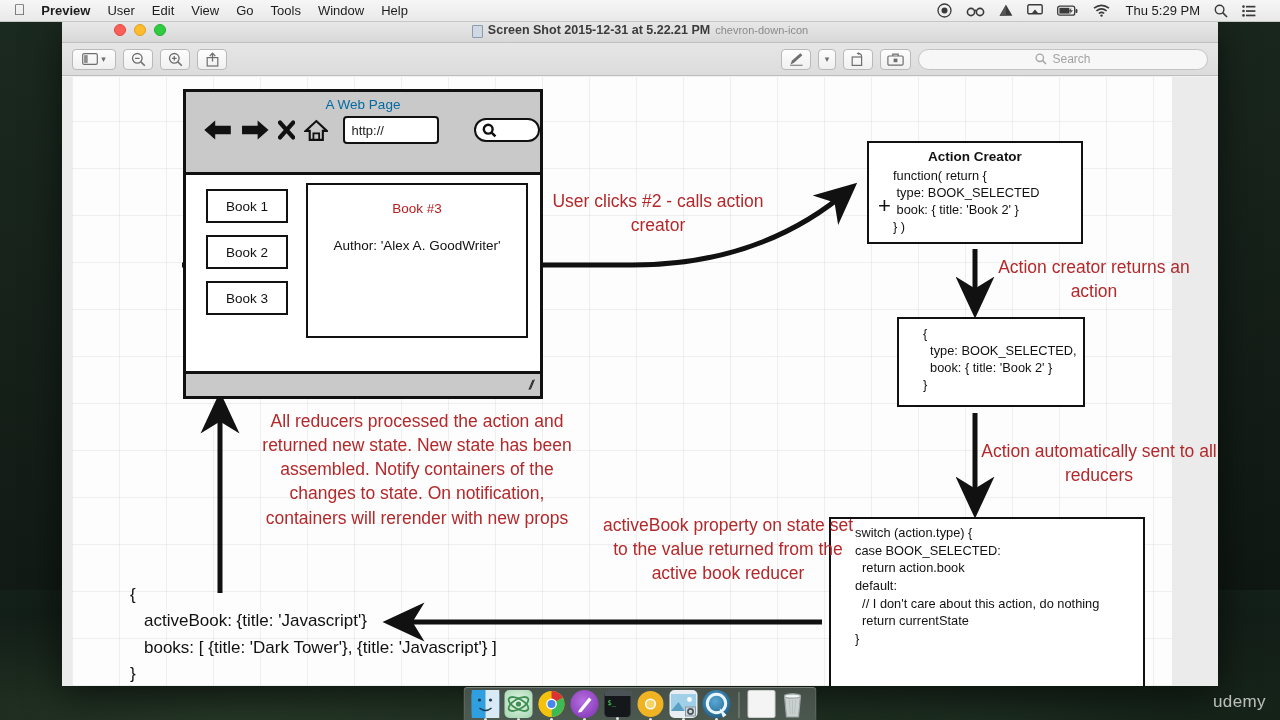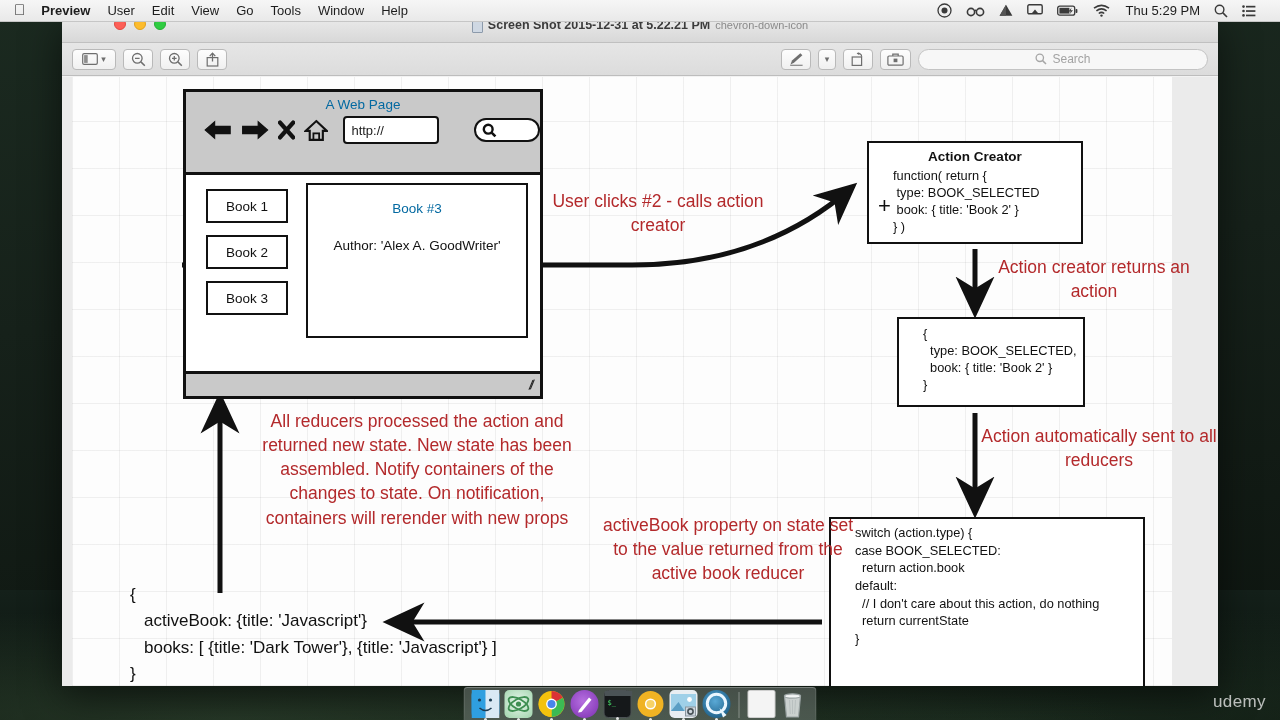--- a/index.html
+++ b/index.html
@@ -47,21 +47,21 @@
     position:absolute; left:62px; top:18px; width:1156px; height:668px;
     background:#f2f2f2;
     border-radius:6px 6px 0 0;
     box-shadow:0 10px 38px rgba(0,0,0,.55);
     overflow:hidden;
     z-index: 20;
   }
   #titlebar {
     height:25px; background:linear-gradient(180deg,#eaeaea,#d8d8d8);
     border-bottom:1px solid #c0c0c0;
-    display:flex; position:relative;padding-left:43px;
+    display:flex; align-items:center; position:relative;padding-left:43px;
   }
   .traffic { display:flex; gap:8px; margin-left:9px; }
   .tl { width:12px; height:12px; border-radius:50%; }
   .tl.r { background:#fc5f57; border:1px solid #e0483f; }
   .tl.y { background:#fdbc2d; border:1px solid #dfa01f; }
   .tl.g { background:#2fcc41; border:1px solid #26ad34; }
   #doc-title {
     position:absolute; left:0; right:0; text-align:center;
     font-size:12.5px; color:#3b3b3b; font-weight:bold;
     display:flex; align-items:center; justify-content:center; gap:5px;
@@ -142,21 +142,21 @@
   #book-list { position:absolute; left:20px; top:14px; }
   .book-btn {
     width:82px; height:34px; border:2.5px solid #111; background:#fff;
     display:flex; align-items:center; justify-content:center;
     font-size:13.5px; color:#111; margin-bottom:12px;
   }
   #detail-panel {
     position:absolute; left:120px; top:8px; width:222px; height:155px;
     border:2.5px solid #111; background:#fff; text-align:center;
   }
-  #detail-panel .t { font-size:13.5px; color:#0369a1; margin-top:16px; }
+  #detail-panel .t { font-size:13.5px; color:#b91c1c; margin-top:16px; }
   #detail-panel .a { font-size:13.5px; color:#111; margin-top:22px; }
   #browser-footer {
     height:25px; background:#c9c9c9; border-top:3px solid #111;
     position:relative;
   }
   #resize-grip { position:absolute; right:8px; bottom:4px; font-size:13px; color:#222;
     transform:rotate(-10deg); font-weight:bold; letter-spacing:-1px; }
 
   
   .wbox { border:2.5px solid #111; background:#fff; }
@@ -188,21 +188,21 @@
   #state-obj .ind { padding-left:14px; }
 
   
   .note {
     position:absolute; color:#b3292b; text-align:center;
     font-size:17.5px; line-height:1.38;
     font-family:"Liberation Sans", sans-serif;
   }
   #note-1 { left:456px; top:112px; width:260px; }
   #note-2 { left:902px; top:178px; width:240px; }
-  #note-3 { left:902px; top:347px; width:250px; }
+  #note-3 { left:902px; top:362px; width:250px; }
   #note-4 { left:528px; top:436px; width:256px; }
   #note-5 { left:175px; top:332px; width:340px; }
 
   
   #arrows { position:absolute; left:0; top:0; width:100%; height:100%; pointer-events:none; }
 
   
   #dock {
     position:absolute; left:50%; transform:translateX(-50%); bottom:0;
     height:33px; display:flex; align-items:flex-end; gap:5px;

